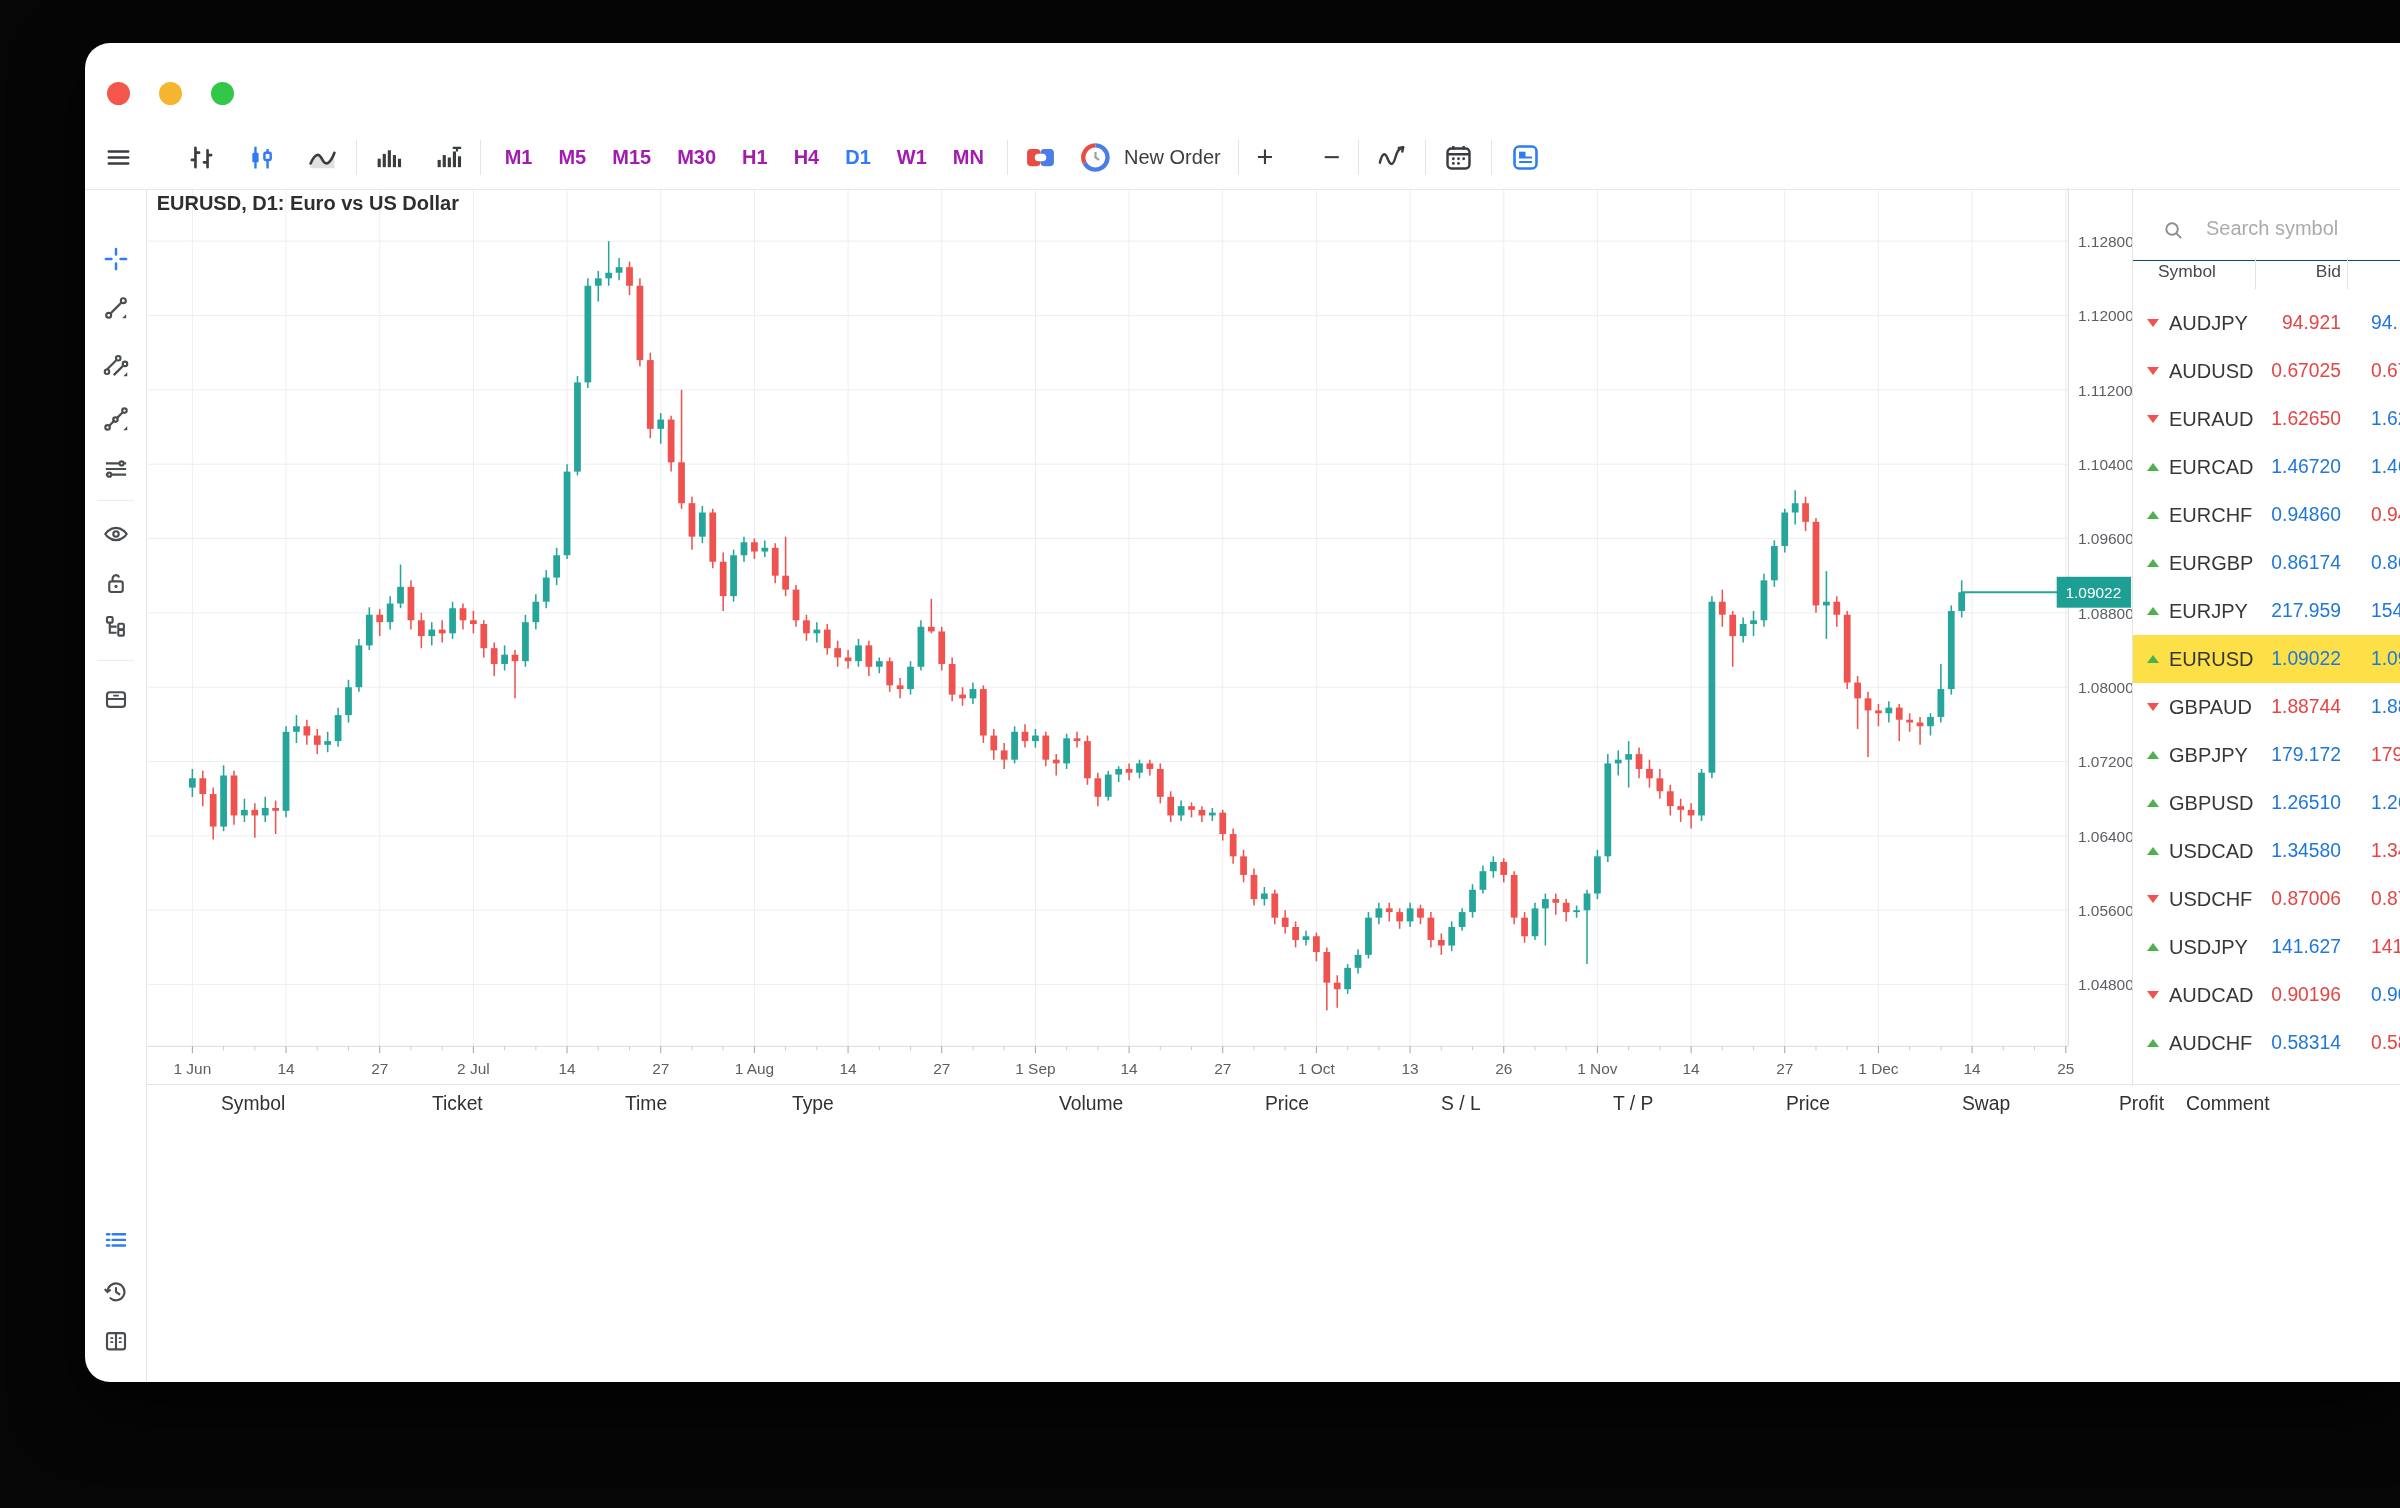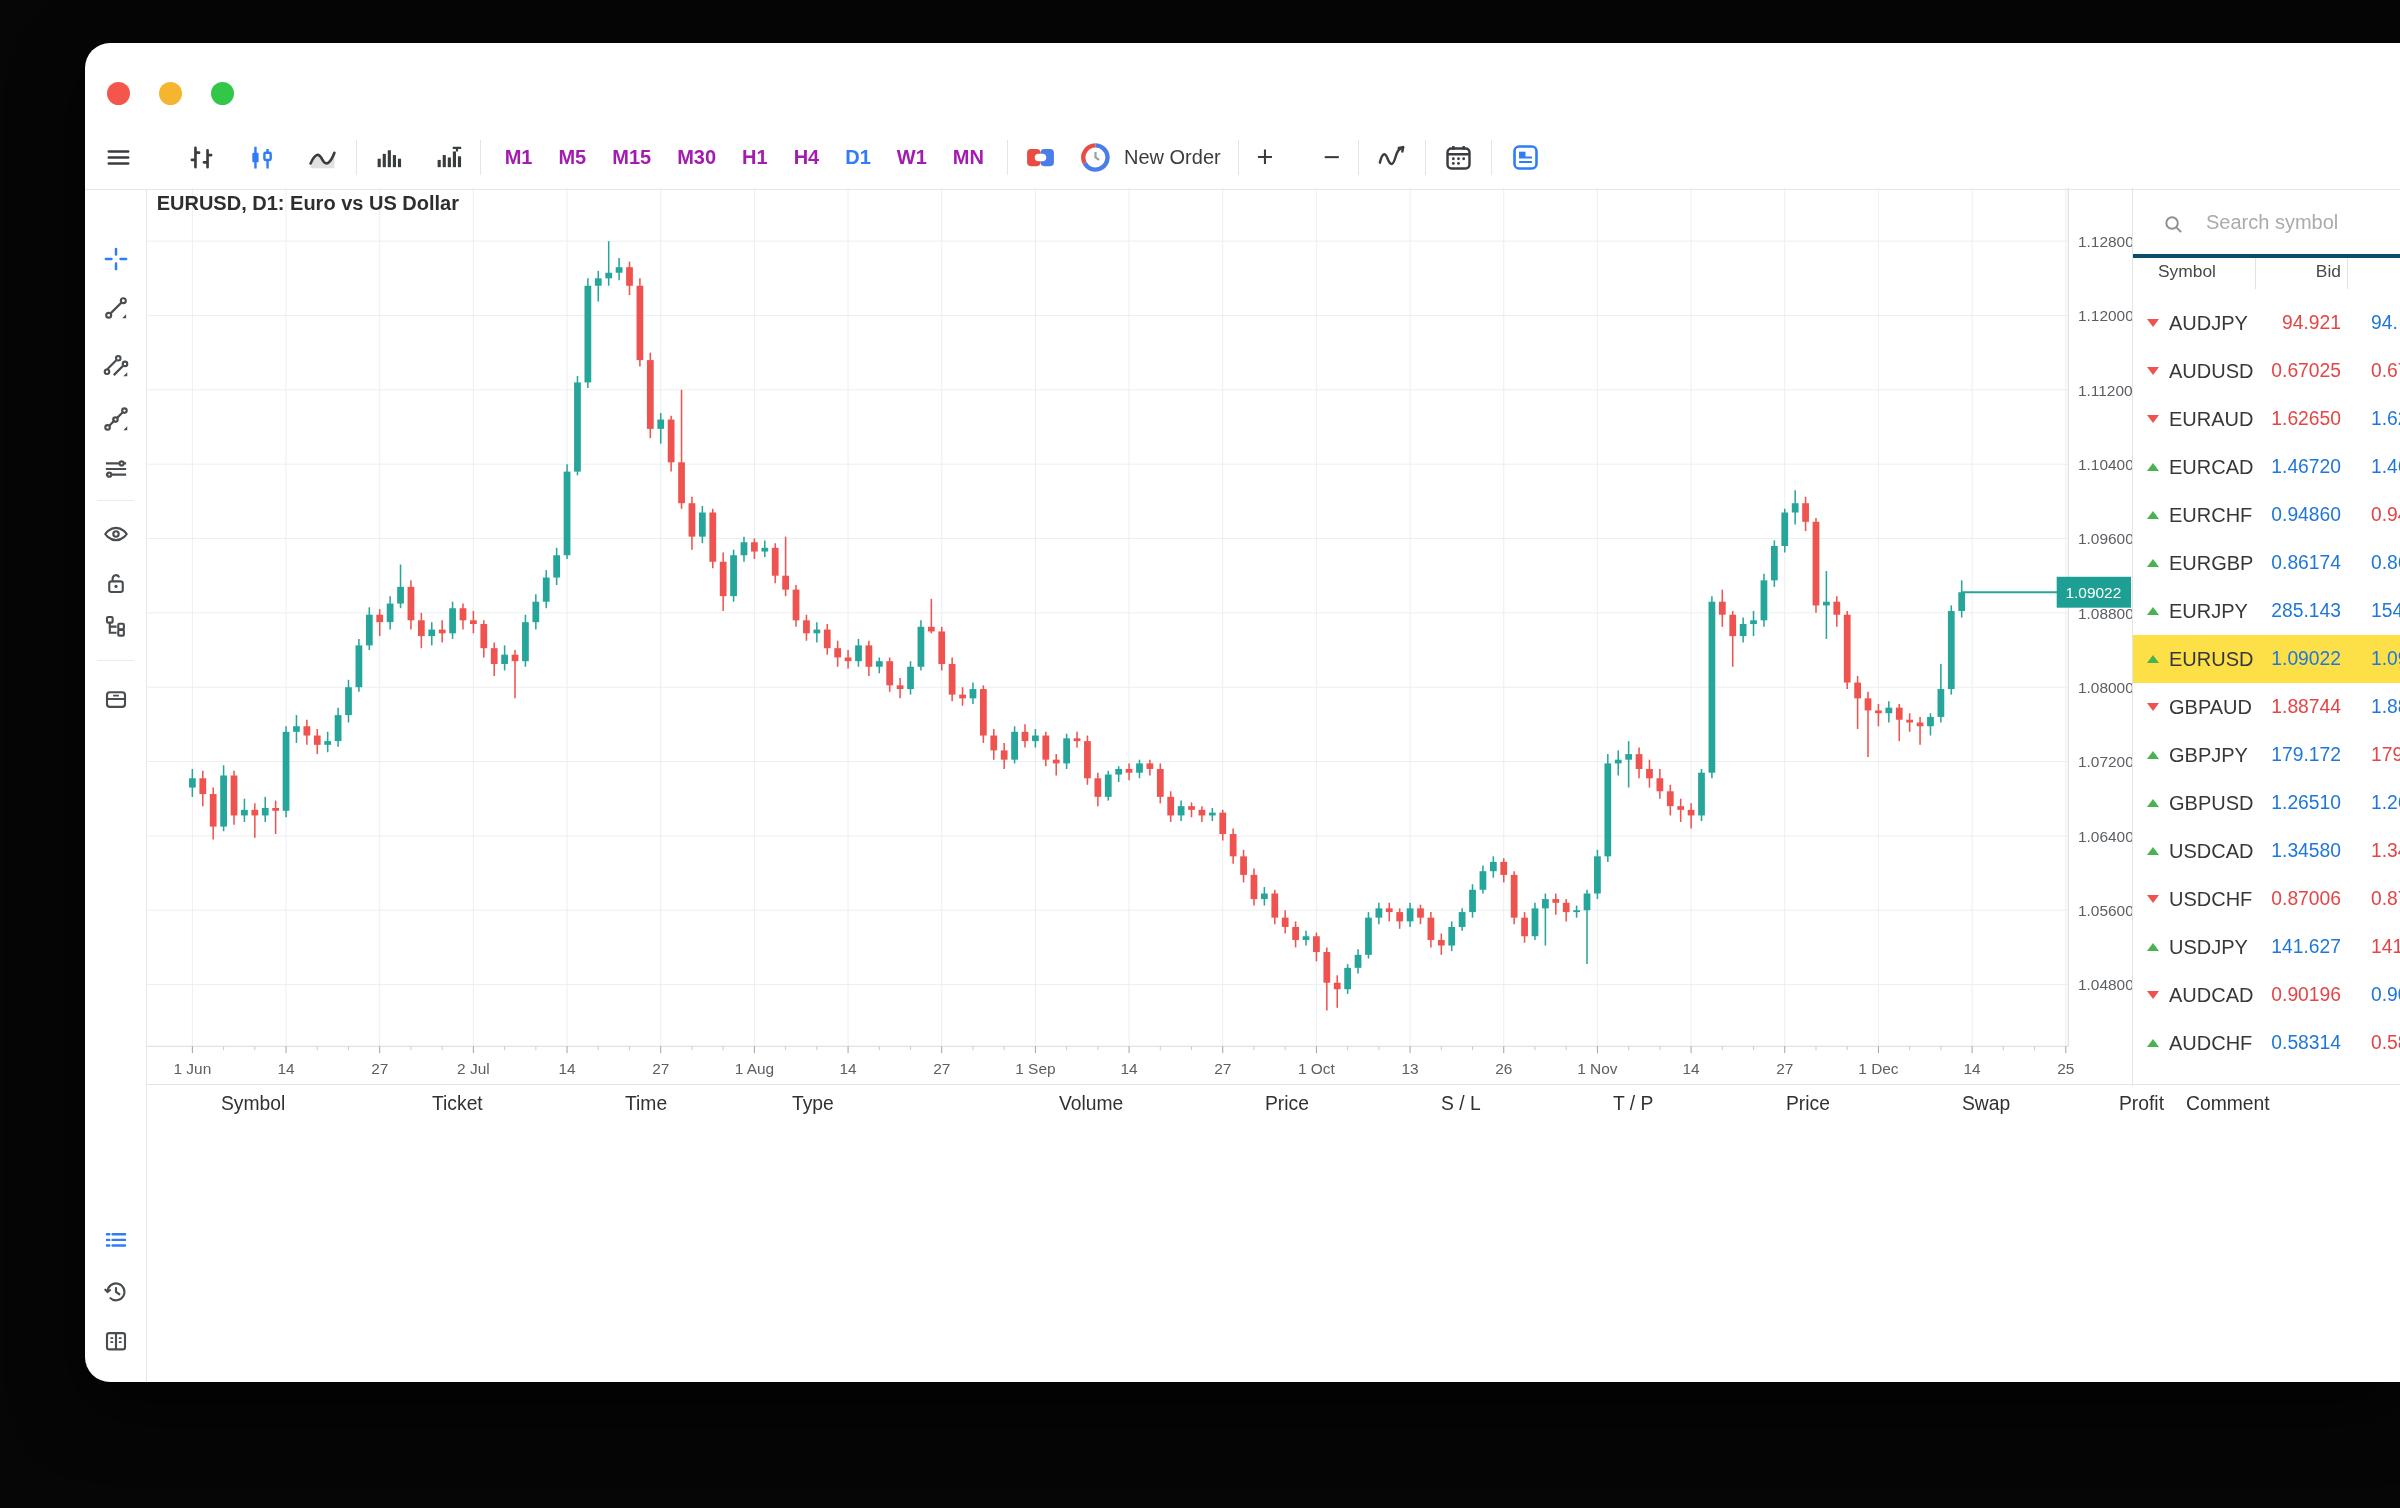--- a/index.html
+++ b/index.html
@@ -27,21 +27,21 @@
   .tb-gap{width:25px;flex:0 0 auto;}
   
   .sidebar{position:absolute;left:0;top:146px;width:61px;bottom:0;border-right:1px solid #e7e7e7;}
   .side-ic{position:absolute;left:50%;transform:translate(-50%,-50%);}
   .side-div{position:absolute;left:11.6px;right:11.6px;height:1px;background:#ececec;}
   
   .chart-wrap{position:absolute;left:62px;top:145px;width:1985px;height:898px;}
   .chart-title{position:absolute;left:9.7px;top:3.9px;font-size:20px;font-weight:600;color:#2c2e30;}
   
   .mwatch{position:absolute;left:2047px;top:145px;width:268px;height:898px;border-left:1px solid #e4e4e4;overflow:hidden;}
-  .mw-search{position:absolute;left:0;top:8px;right:0;height:58px;border-bottom:4px solid #0c4a6e;}
+  .mw-search{position:absolute;left:0;top:14px;right:0;height:58px;border-bottom:1px solid #0c4a6e;}
   .mw-search svg{position:absolute;left:29px;top:17.4px;}
   .mw-search .ph{position:absolute;left:73px;top:14.5px;font-size:20px;color:#a9abad;}
   .mw-head{position:absolute;left:0;top:58px;right:0;height:53px;font-size:17.4px;color:#46494c;}
   .mw-head .h-sym{position:absolute;left:25px;top:15.4px;}
   .mw-head .h-bid{position:absolute;right:60px;top:15.4px;font-weight:400;}
   .mw-head .vdiv{position:absolute;top:11.6px;width:1px;height:31px;background:#e2e2e2;}
   .mw-rows{position:absolute;left:0;top:111px;right:0;}
   .mw-row{position:relative;height:48px;}
   .mw-row.selected{background:#fde047;}
   .mw-row .tri{position:absolute;left:13.5px;top:20px;width:0;height:0;}
@@ -816,21 +816,21 @@
         <div class="mw-row">
           <span class="tri up"></span>
           <span class="sym">EURGBP</span>
           <span class="bid num up">0.86174</span>
           <span class="ask num up">0.86</span>
         </div>
 
         <div class="mw-row">
           <span class="tri up"></span>
           <span class="sym">EURJPY</span>
-          <span class="bid num up">285.143</span>
+          <span class="bid num up">217.959</span>
           <span class="ask num up">154.</span>
         </div>
 
         <div class="mw-row selected">
           <span class="tri up"></span>
           <span class="sym">EURUSD</span>
           <span class="bid num up">1.09022</span>
           <span class="ask num up">1.09</span>
         </div>
 

